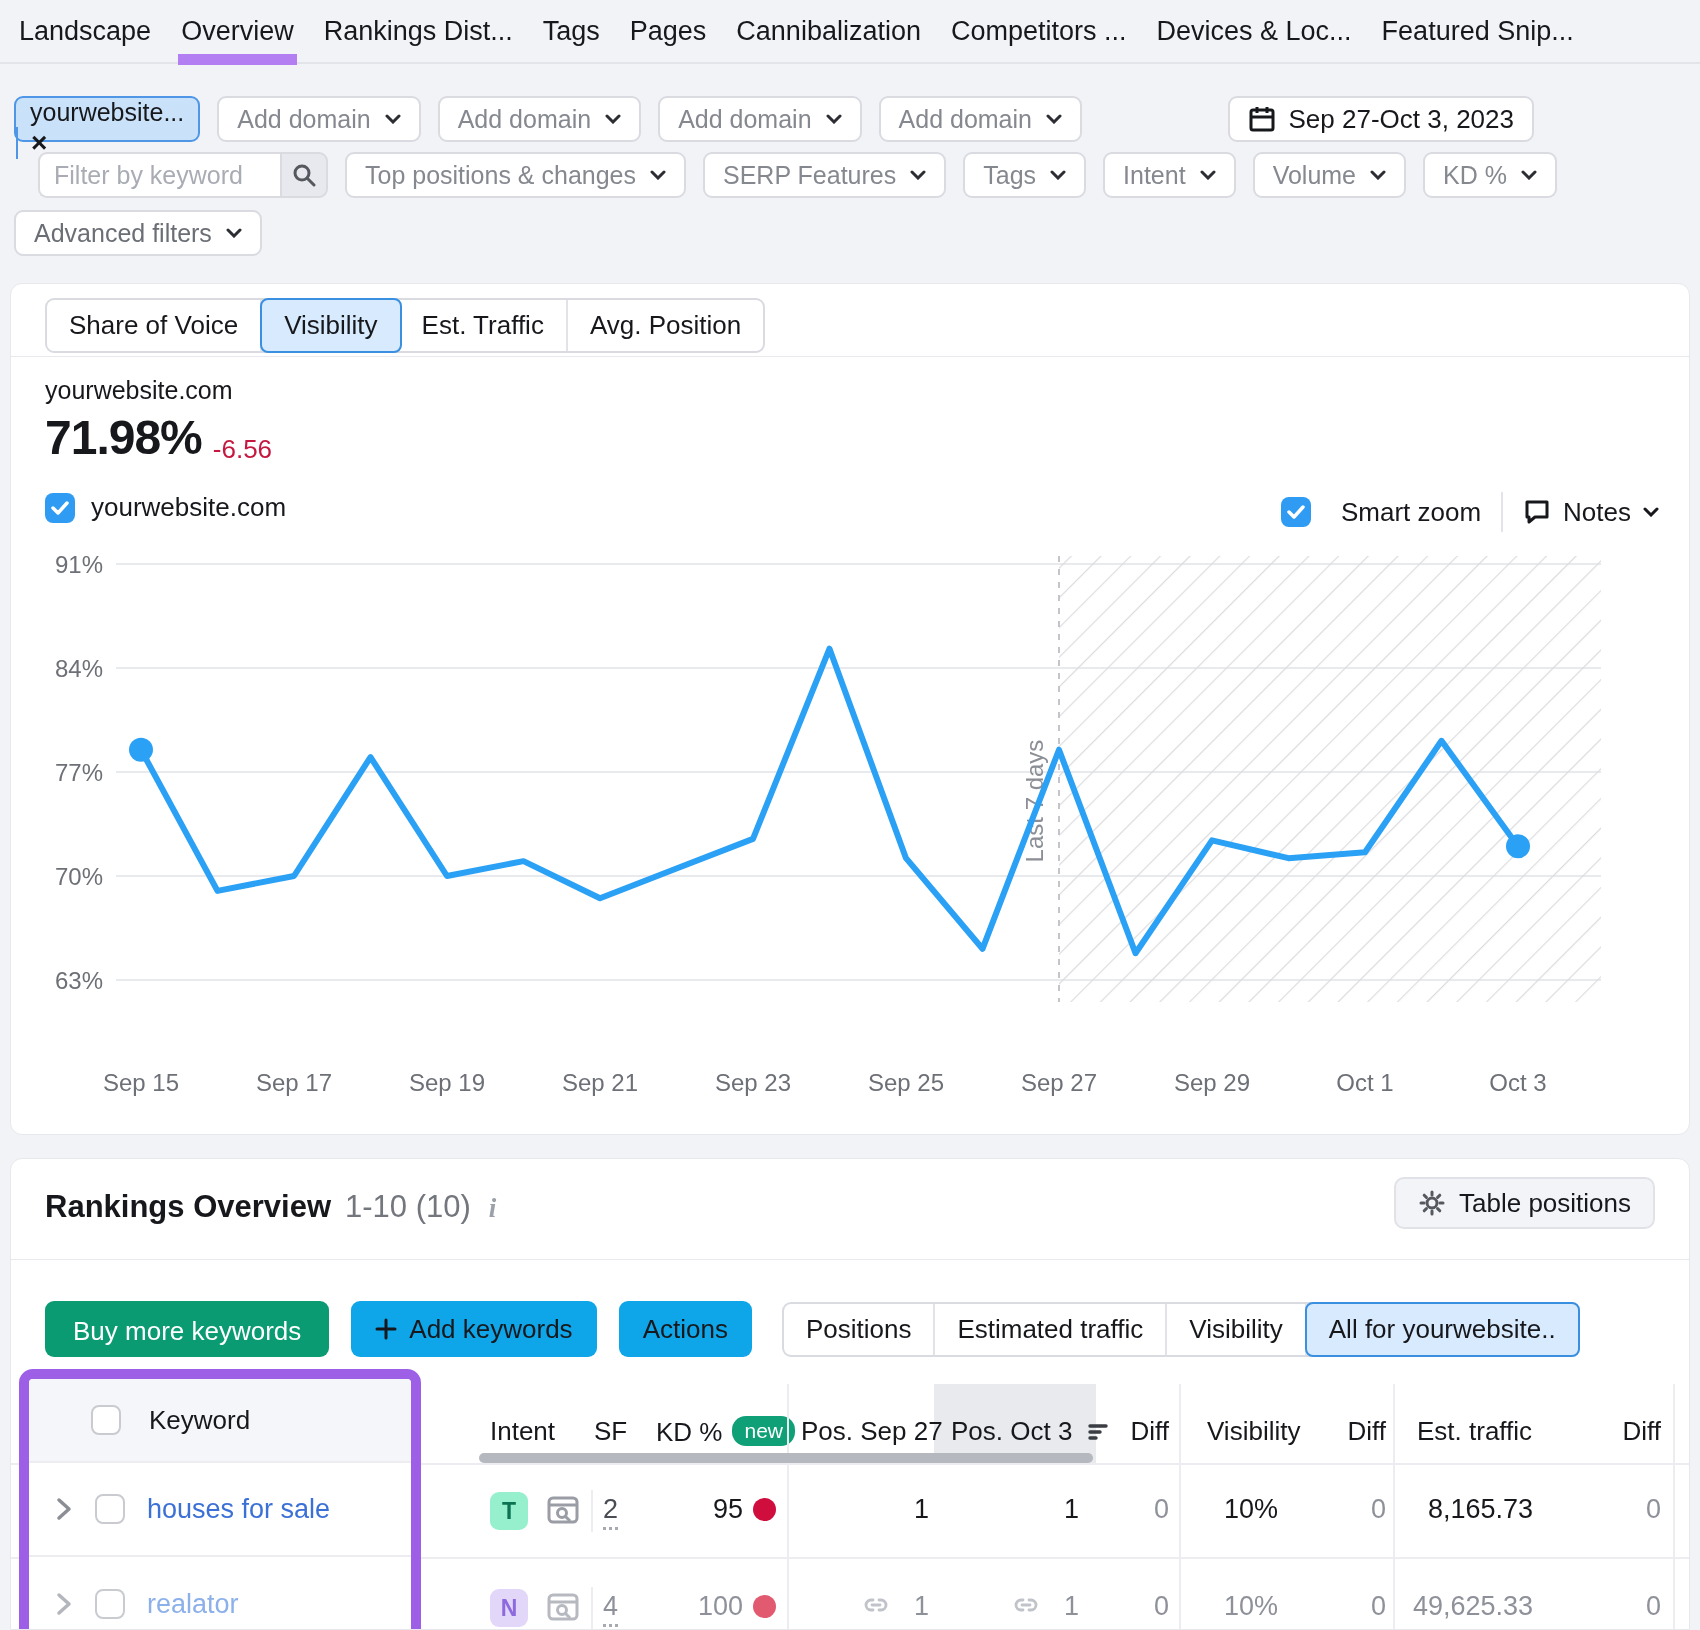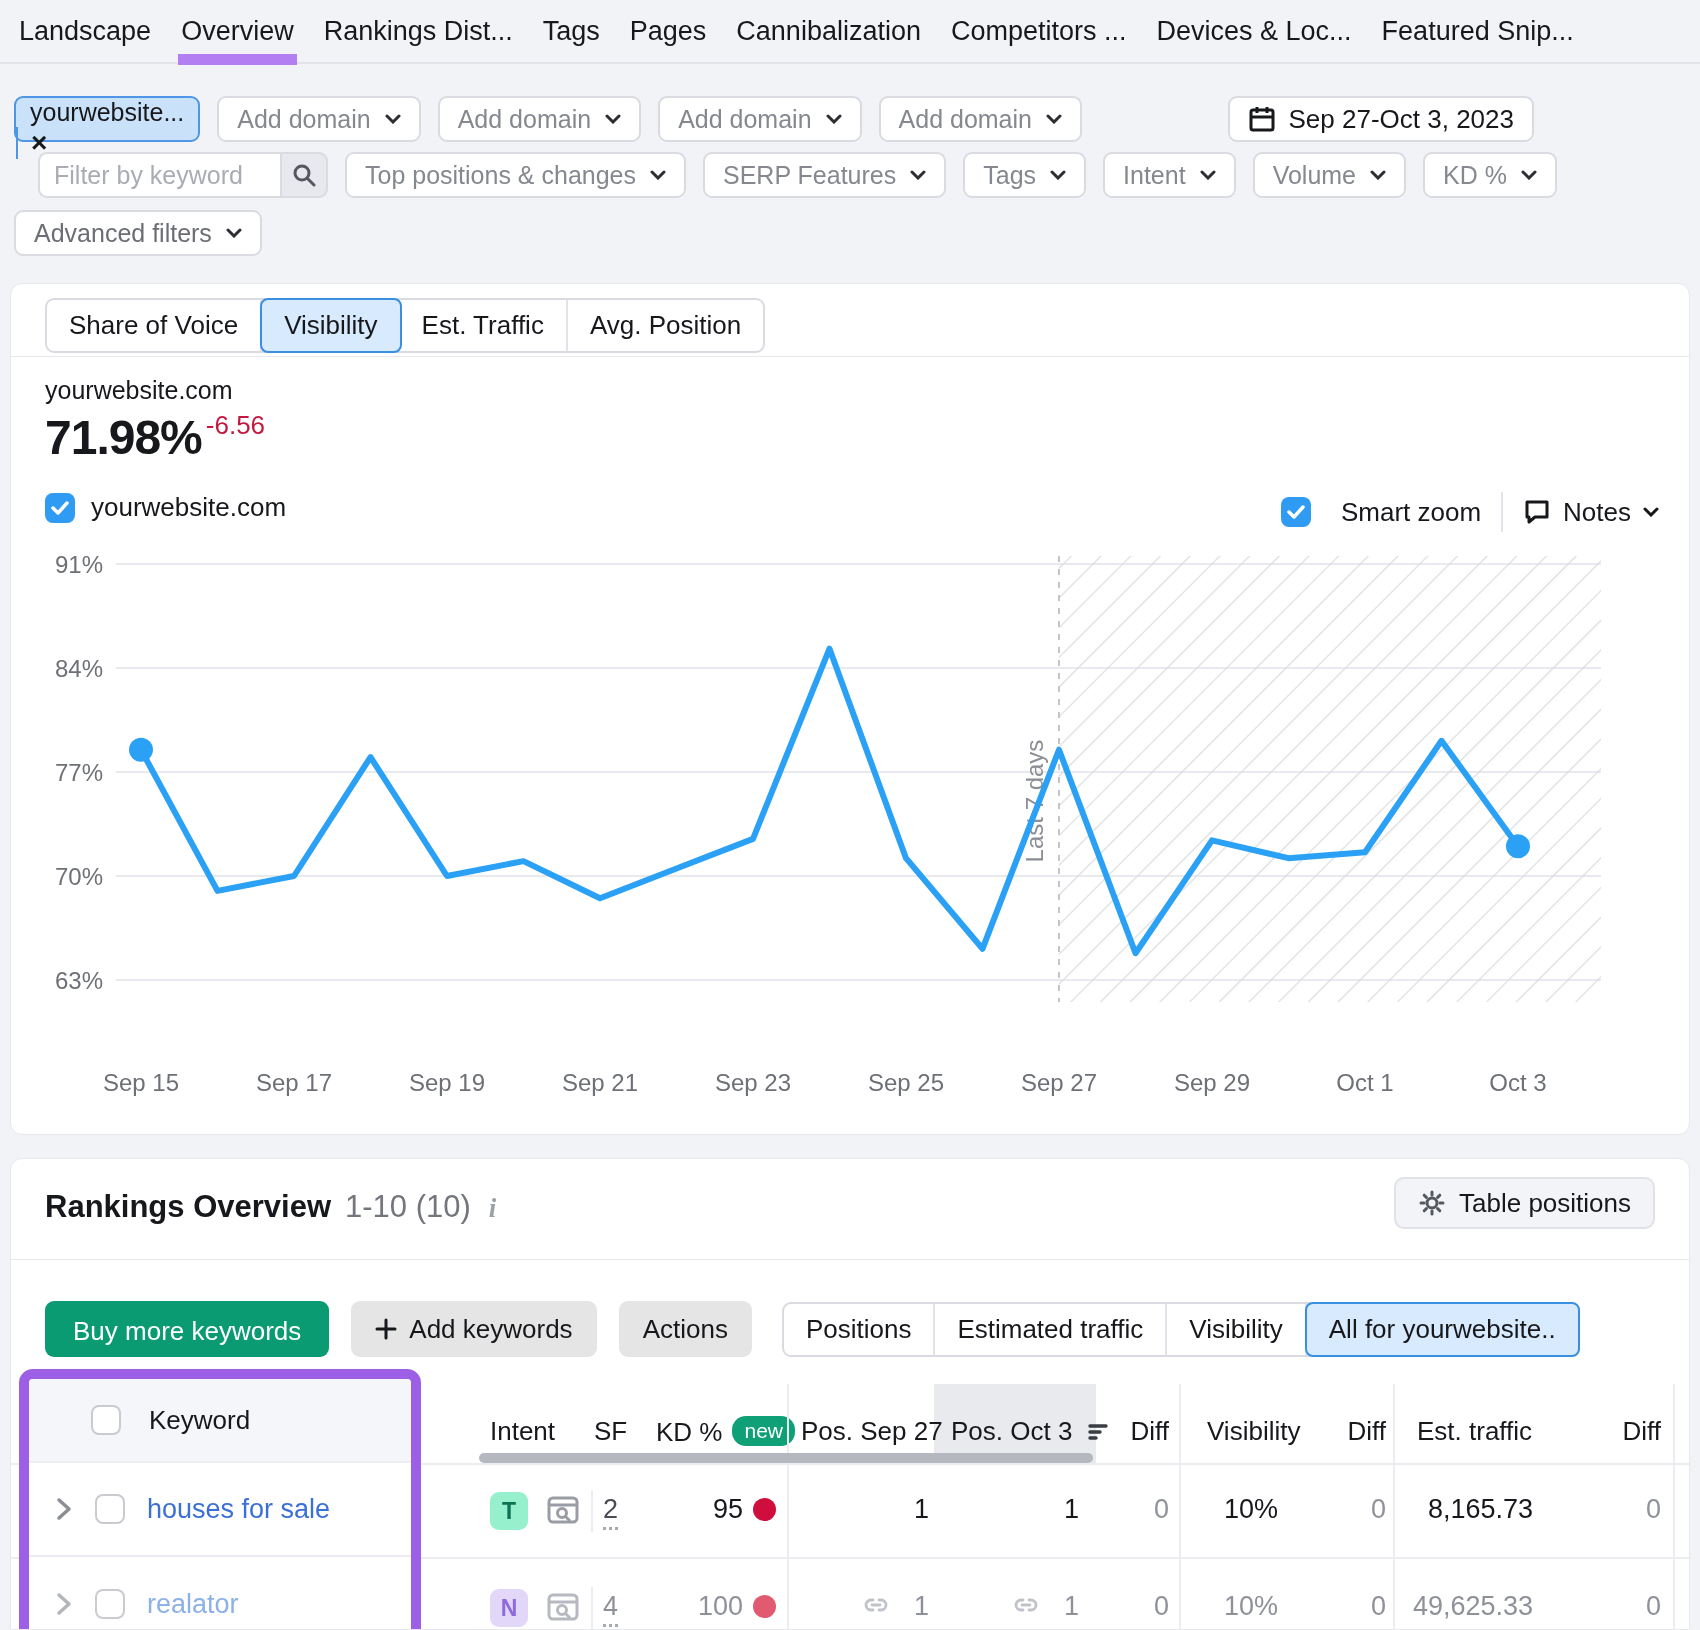--- a/index.html
+++ b/index.html
@@ -72,21 +72,21 @@
     border-right:2px solid #e2e3e8; display:flex; align-items:center;
   }
   .seg:last-child { border-right:none; }
   .seg.sel {
     background:#d8eafd; border:2px solid #3a8fe0; border-radius:8px; margin:-2px;
     position:relative; z-index:2;
   }
   .hdiv { position:absolute; left:0; right:0; height:1px; background:#e8e9ed; }
   
   .domain-label { position:absolute; left:34px; top:92px; font-size:25px; }
-  .big-row { position:absolute; left:34px; top:126px; display:flex; align-items:flex-start; gap:4px; }
+  .big-row { position:absolute; left:34px; top:126px; display:flex; align-items:flex-end; gap:11px; }
   .big-val { font-size:48px; font-weight:700; letter-spacing:-1px; }
   .big-diff { font-size:26px; color:#c41840; font-weight:400; }
   .legend-row { position:absolute; left:34px; top:208px; display:flex; align-items:center; gap:16px; }
   .cbx {
     width:30px; height:30px; border-radius:8px; background:#2f9bf2;
     display:flex; align-items:center; justify-content:center; cursor:pointer; flex:0 0 auto;
   }
   .legend-text { font-size:26px; }
   .chart-tools { position:absolute; right:30px; top:208px; display:flex; align-items:center; gap:20px; }
   .vdiv { width:2px; height:40px; background:#e3e4e9; }
@@ -102,21 +102,21 @@
     display:inline-flex; align-items:center; gap:13px;
     background:#f3f4f7; border:2px solid #e1e2e7; border-radius:10px;
     height:52px; padding:0 22px; font-size:26px; color:#17181c; cursor:pointer;
   }
   .toolbar { position:absolute; left:34px; top:142px; display:flex; align-items:center; }
   .green-btn {
     background:#0a9b72; color:#fff; font-size:26px; border:none; border-radius:9px;
     height:56px; padding:15px 28px; cursor:pointer; font-family:"Liberation Sans",sans-serif;
   }
   .gray-btn {
-    background:#e5e5e5; color:#17181c; font-size:26px; border:none; border-radius:9px;
+    background:#0ea5e9; color:#17181c; font-size:26px; border:none; border-radius:9px;
     height:56px; padding:0 24px; cursor:pointer; display:inline-flex; align-items:center; gap:12px;
     font-family:"Liberation Sans",sans-serif;
   }
   
   .tbl { position:absolute; left:0; top:225px; right:0; height:300px; }
   .th { font-size:26px; color:#17181c; position:absolute; top:32px; white-space:nowrap; }
   .colsep { position:absolute; top:0; bottom:-80px; width:2px; background:#ededf1; }
   .rowline { position:absolute; left:0; right:0; height:2px; background:#ededf1; }
   .cell { position:absolute; font-size:27px; white-space:nowrap; }
   .num { text-align:right; }

